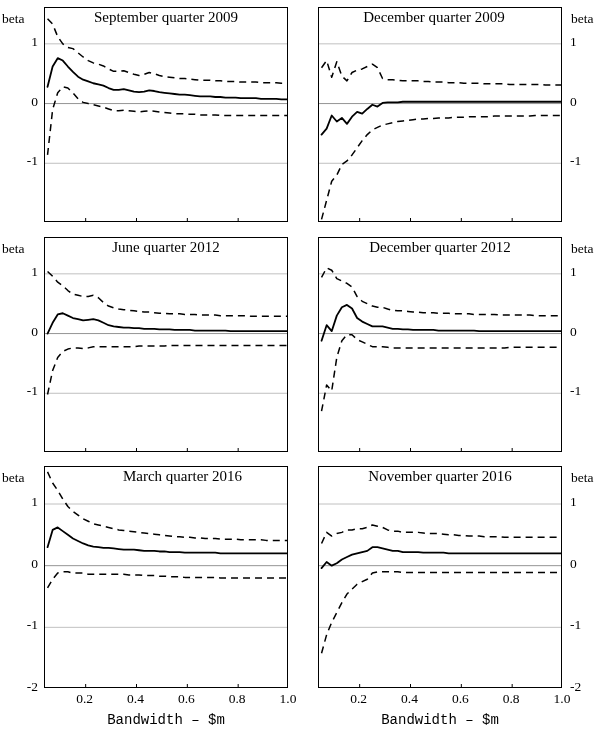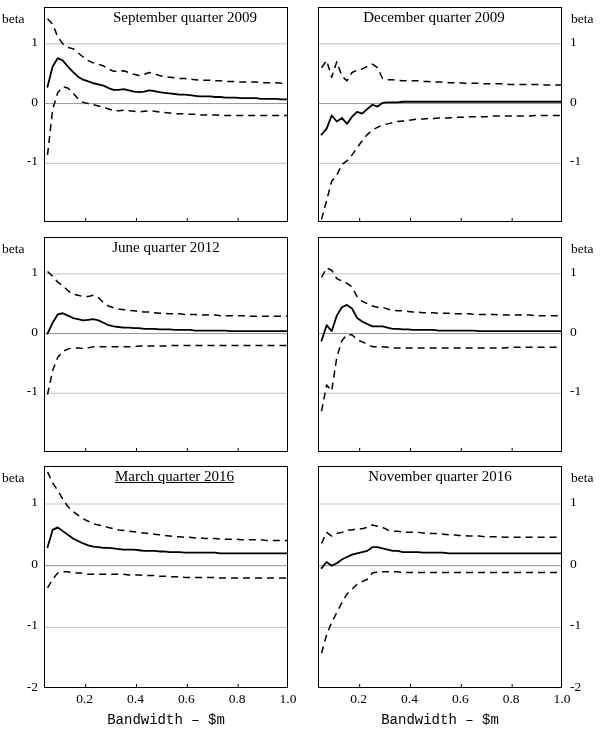--- a/index.html
+++ b/index.html
@@ -110,21 +110,21 @@
           <line x1="40.66666666666667" x2="40.66666666666667" y1="215" y2="210" class="tickmark"></line>
           <line x1="91.50000000000001" x2="91.50000000000001" y1="215" y2="210" class="tickmark"></line>
           <line x1="142.33333333333331" x2="142.33333333333331" y1="215" y2="210" class="tickmark"></line>
           <line x1="193.16666666666669" x2="193.16666666666669" y1="215" y2="210" class="tickmark"></line>
           <line x1="243.5" x2="243.5" y1="215" y2="210" class="tickmark"></line>
           <path d="M2.54 10.75 L7.63 16.13 L12.71 28.67 L17.79 35.83 L22.88 39.42 L27.96 40.61 L33.04 44.79 L38.13 48.97 L43.21 52.56 L48.29 54.94 L53.38 56.14 L58.46 57.93 L63.54 60.92 L68.63 63.31 L73.71 63.31 L78.79 62.71 L83.88 64.50 L88.96 66.29 L94.04 67.49 L99.13 66.29 L104.21 64.50 L109.29 65.69 L114.38 67.49 L119.46 68.68 L124.54 69.28 L129.63 69.88 L134.71 70.47 L139.79 70.47 L144.88 71.07 L149.96 71.67 L155.04 72.26 L160.13 72.26 L165.21 72.26 L170.29 72.86 L175.38 72.86 L180.46 73.46 L185.54 73.46 L190.63 73.46 L195.71 74.06 L200.79 74.06 L205.88 74.06 L210.96 74.06 L216.04 74.65 L221.13 74.65 L226.21 74.65 L231.29 74.65 L236.38 75.25 L244.00 75.25" class="dashline"></path>
           <path d="M2.54 146.92 L7.63 101.53 L12.71 84.81 L17.79 78.83 L22.88 80.03 L27.96 84.81 L33.04 90.78 L38.13 94.36 L43.21 95.56 L48.29 96.75 L53.38 97.94 L58.46 99.14 L63.54 100.93 L68.63 102.72 L73.71 102.72 L78.79 102.13 L83.88 102.72 L88.96 103.32 L94.04 103.92 L99.13 103.32 L104.21 102.72 L109.29 103.32 L114.38 103.92 L119.46 104.51 L124.54 105.11 L129.63 105.71 L134.71 105.71 L139.79 105.71 L144.88 106.31 L149.96 106.31 L155.04 106.90 L160.13 106.90 L165.21 106.90 L170.29 106.90 L175.38 107.50 L180.46 107.50 L185.54 107.50 L190.63 107.50 L195.71 107.50 L200.79 107.50 L205.88 107.50 L210.96 107.50 L216.04 107.50 L221.13 107.50 L226.21 107.50 L231.29 107.50 L236.38 107.50 L244.00 107.50" class="dashline"></path>
           <path d="M2.54 78.83 L7.63 58.53 L12.71 50.17 L17.79 52.56 L22.88 58.53 L27.96 63.90 L33.04 68.68 L38.13 71.67 L43.21 73.46 L48.29 75.25 L53.38 76.44 L58.46 77.64 L63.54 80.03 L68.63 81.82 L73.71 81.82 L78.79 81.22 L83.88 82.42 L88.96 83.61 L94.04 84.21 L99.13 83.61 L104.21 82.42 L109.29 83.01 L114.38 84.21 L119.46 84.81 L124.54 85.40 L129.63 86.00 L134.71 86.60 L139.79 86.60 L144.88 87.19 L149.96 87.79 L155.04 88.39 L160.13 88.39 L165.21 88.39 L170.29 88.99 L175.38 88.99 L180.46 89.58 L185.54 89.58 L190.63 89.58 L195.71 90.18 L200.79 90.18 L205.88 90.18 L210.96 90.18 L216.04 90.78 L221.13 90.78 L226.21 90.78 L231.29 90.78 L236.38 91.38 L244.00 91.38" class="solidline"></path>
         </svg>
       </div>
-      <div class="panel-title" style="left: 44px; top: 9px; width: 244px; padding-left: 19px;">September quarter 2009</div>
+      <div class="panel-title" style="left: 44px; top: 9px; width: 244px;">September quarter 2009</div>
       <div class="axis-label" style="left: 2px; top: 11px;">beta</div>
       <div class="tick-label" style="left: 22px; top: 33.8333px; width: 16px; text-align: right;">1</div>
       <div class="tick-label" style="left: 22px; top: 93.5556px; width: 16px; text-align: right;">0</div>
       <div class="tick-label" style="left: 22px; top: 153.278px; width: 16px; text-align: right;">-1</div>
       <div class="plotbox" style="left: 318px; top: 7px; width: 244px; height: 215px;">
         <svg class="series" width="244" height="215" viewBox="0 0 244 215">
           <line x1="0" x2="244" y1="35.83333333333334" y2="35.83333333333334" class="gridline"></line>
           <line x1="0" x2="244" y1="155.27777777777777" y2="155.27777777777777" class="gridline"></line>
           <line x1="0" x2="244" y1="95.55555555555556" y2="95.55555555555556" class="zeroline"></line>
           <line x1="40.66666666666667" x2="40.66666666666667" y1="215" y2="210" class="tickmark"></line>
@@ -170,40 +170,41 @@
           <line x1="40.66666666666667" x2="40.66666666666667" y1="215" y2="210" class="tickmark"></line>
           <line x1="91.50000000000001" x2="91.50000000000001" y1="215" y2="210" class="tickmark"></line>
           <line x1="142.33333333333331" x2="142.33333333333331" y1="215" y2="210" class="tickmark"></line>
           <line x1="193.16666666666669" x2="193.16666666666669" y1="215" y2="210" class="tickmark"></line>
           <line x1="243.5" x2="243.5" y1="215" y2="210" class="tickmark"></line>
           <path d="M2.54 39.42 L7.63 29.86 L12.71 32.25 L17.79 40.61 L22.88 43.00 L27.96 45.39 L33.04 48.97 L38.13 58.53 L43.21 63.31 L48.29 65.69 L53.38 68.08 L58.46 69.28 L63.54 69.28 L68.63 71.07 L73.71 72.26 L78.79 72.86 L83.88 72.86 L88.96 73.46 L94.04 74.06 L99.13 74.06 L104.21 74.65 L109.29 74.65 L114.38 74.65 L119.46 75.25 L124.54 75.25 L129.63 75.25 L134.71 75.85 L139.79 75.85 L144.88 75.85 L149.96 75.85 L155.04 76.44 L160.13 76.44 L165.21 76.44 L170.29 76.44 L175.38 76.44 L180.46 77.04 L185.54 77.04 L190.63 77.04 L195.71 77.04 L200.79 77.04 L205.88 77.04 L210.96 77.04 L216.04 77.64 L221.13 77.64 L226.21 77.64 L231.29 77.64 L236.38 77.64 L244.00 77.64" class="dashline"></path>
           <path d="M2.54 173.19 L7.63 146.92 L12.71 152.89 L17.79 119.44 L22.88 102.72 L27.96 96.75 L33.04 96.75 L38.13 101.53 L43.21 103.92 L48.29 106.31 L53.38 108.69 L58.46 108.69 L63.54 108.69 L68.63 109.29 L73.71 109.89 L78.79 109.89 L83.88 109.89 L88.96 109.89 L94.04 109.89 L99.13 109.89 L104.21 109.89 L109.29 109.89 L114.38 109.89 L119.46 109.89 L124.54 109.89 L129.63 109.89 L134.71 109.89 L139.79 109.89 L144.88 109.89 L149.96 109.89 L155.04 109.89 L160.13 109.89 L165.21 109.89 L170.29 109.89 L175.38 109.89 L180.46 109.89 L185.54 109.89 L190.63 109.29 L195.71 109.29 L200.79 109.29 L205.88 109.29 L210.96 109.29 L216.04 109.29 L221.13 109.29 L226.21 109.29 L231.29 109.29 L236.38 109.29 L244.00 109.29" class="dashline"></path>
           <path d="M2.54 102.72 L7.63 87.19 L12.71 93.17 L17.79 77.64 L22.88 69.28 L27.96 66.89 L33.04 70.47 L38.13 80.03 L43.21 83.61 L48.29 86.00 L53.38 88.39 L58.46 88.39 L63.54 88.39 L68.63 89.58 L73.71 90.78 L78.79 90.78 L83.88 91.38 L88.96 91.38 L94.04 91.97 L99.13 91.97 L104.21 91.97 L109.29 91.97 L114.38 91.97 L119.46 92.57 L124.54 92.57 L129.63 92.57 L134.71 92.57 L139.79 92.57 L144.88 92.57 L149.96 92.57 L155.04 92.57 L160.13 93.17 L165.21 93.17 L170.29 93.17 L175.38 93.17 L180.46 93.17 L185.54 93.17 L190.63 93.17 L195.71 93.17 L200.79 93.17 L205.88 93.17 L210.96 93.17 L216.04 93.17 L221.13 93.17 L226.21 93.17 L231.29 93.17 L236.38 93.17 L244.00 93.17" class="solidline"></path>
         </svg>
       </div>
+      <div class="panel-title" style="left: 318px; top: 239px; width: 244px;">December quarter 2012</div>
       <div class="axis-label" style="left: 571px; top: 241px;">beta</div>
       <div class="tick-label" style="left: 570px; top: 263.833px;">1</div>
       <div class="tick-label" style="left: 570px; top: 323.556px;">0</div>
       <div class="tick-label" style="left: 570px; top: 383.278px;">-1</div>
       <div class="plotbox" style="left: 44px; top: 466px; width: 244px; height: 222px;">
         <svg class="series" width="244" height="222" viewBox="0 0 244 222">
           <line x1="0" x2="244" y1="37.00000000000003" y2="37.00000000000003" class="gridline"></line>
           <line x1="0" x2="244" y1="160.33333333333331" y2="160.33333333333331" class="gridline"></line>
           <line x1="0" x2="244" y1="98.66666666666666" y2="98.66666666666666" class="zeroline"></line>
           <line x1="40.66666666666667" x2="40.66666666666667" y1="222" y2="217" class="tickmark"></line>
           <line x1="91.50000000000001" x2="91.50000000000001" y1="222" y2="217" class="tickmark"></line>
           <line x1="142.33333333333331" x2="142.33333333333331" y1="222" y2="217" class="tickmark"></line>
           <line x1="193.16666666666669" x2="193.16666666666669" y1="222" y2="217" class="tickmark"></line>
           <line x1="243.5" x2="243.5" y1="222" y2="217" class="tickmark"></line>
           <path d="M2.54 4.93 L7.63 16.03 L12.71 23.43 L17.79 32.07 L22.88 39.47 L27.96 44.40 L33.04 48.10 L38.13 51.80 L43.21 54.27 L48.29 56.73 L53.38 57.97 L58.46 59.20 L63.54 60.43 L68.63 61.67 L73.71 62.90 L78.79 63.52 L83.88 64.13 L88.96 64.75 L94.04 65.37 L99.13 65.98 L104.21 66.60 L109.29 67.22 L114.38 67.83 L119.46 68.45 L124.54 69.07 L129.63 69.68 L134.71 69.68 L139.79 70.30 L144.88 70.30 L149.96 70.92 L155.04 70.92 L160.13 71.53 L165.21 71.53 L170.29 71.53 L175.38 72.15 L180.46 72.15 L185.54 72.15 L190.63 72.15 L195.71 72.77 L200.79 72.77 L205.88 72.77 L210.96 72.77 L216.04 72.77 L221.13 73.38 L226.21 73.38 L231.29 73.38 L236.38 73.38 L244.00 73.38" class="dashline"></path>
           <path d="M2.54 120.87 L7.63 112.23 L12.71 106.07 L17.79 104.83 L22.88 104.83 L27.96 106.07 L33.04 106.07 L38.13 106.07 L43.21 107.30 L48.29 107.30 L53.38 107.30 L58.46 107.30 L63.54 107.30 L68.63 107.30 L73.71 107.30 L78.79 107.30 L83.88 107.92 L88.96 107.92 L94.04 107.92 L99.13 108.53 L104.21 108.53 L109.29 108.53 L114.38 109.15 L119.46 109.15 L124.54 109.77 L129.63 109.77 L134.71 109.77 L139.79 110.38 L144.88 110.38 L149.96 110.38 L155.04 110.38 L160.13 110.38 L165.21 110.38 L170.29 110.38 L175.38 111.00 L180.46 111.00 L185.54 111.00 L190.63 111.00 L195.71 111.00 L200.79 111.00 L205.88 111.00 L210.96 111.00 L216.04 111.00 L221.13 111.00 L226.21 111.00 L231.29 111.00 L236.38 111.00 L244.00 111.00" class="dashline"></path>
           <path d="M2.54 80.17 L7.63 62.90 L12.71 60.43 L17.79 64.13 L22.88 67.83 L27.96 71.53 L33.04 74.00 L38.13 76.47 L43.21 78.32 L48.29 79.55 L53.38 80.17 L58.46 80.78 L63.54 80.78 L68.63 81.40 L73.71 82.02 L78.79 82.63 L83.88 82.63 L88.96 82.63 L94.04 83.25 L99.13 83.87 L104.21 83.87 L109.29 83.87 L114.38 84.48 L119.46 84.48 L124.54 85.10 L129.63 85.10 L134.71 85.10 L139.79 85.72 L144.88 85.72 L149.96 85.72 L155.04 85.72 L160.13 85.72 L165.21 85.72 L170.29 85.72 L175.38 86.33 L180.46 86.33 L185.54 86.33 L190.63 86.33 L195.71 86.33 L200.79 86.33 L205.88 86.33 L210.96 86.33 L216.04 86.33 L221.13 86.33 L226.21 86.33 L231.29 86.33 L236.38 86.33 L244.00 86.33" class="solidline"></path>
         </svg>
       </div>
-      <div class="panel-title" style="left: 52px; top: 468px; width: 245px; text-decoration: underline;">March quarter 2016</div>
+      <div class="panel-title" style="left: 60px; top: 468px; width: 245px;">March quarter 2016</div>
       <div class="axis-label" style="left: 2px; top: 470px;">beta</div>
       <div class="tick-label" style="left: 22px; top: 494px; width: 16px; text-align: right;">1</div>
       <div class="tick-label" style="left: 22px; top: 555.667px; width: 16px; text-align: right;">0</div>
       <div class="tick-label" style="left: 22px; top: 617.333px; width: 16px; text-align: right;">-1</div>
       <div class="tick-label" style="left: 22px; top: 679px; width: 16px; text-align: right;">-2</div>
       <div class="tick-label" style="left: 71.6667px; top: 691px; width: 26px; text-align: center;">0.2</div>
       <div class="tick-label" style="left: 122.5px; top: 691px; width: 26px; text-align: center;">0.4</div>
       <div class="tick-label" style="left: 173.333px; top: 691px; width: 26px; text-align: center;">0.6</div>
       <div class="tick-label" style="left: 224.167px; top: 691px; width: 26px; text-align: center;">0.8</div>
       <div class="tick-label" style="left: 275px; top: 691px; width: 26px; text-align: center;">1.0</div>

